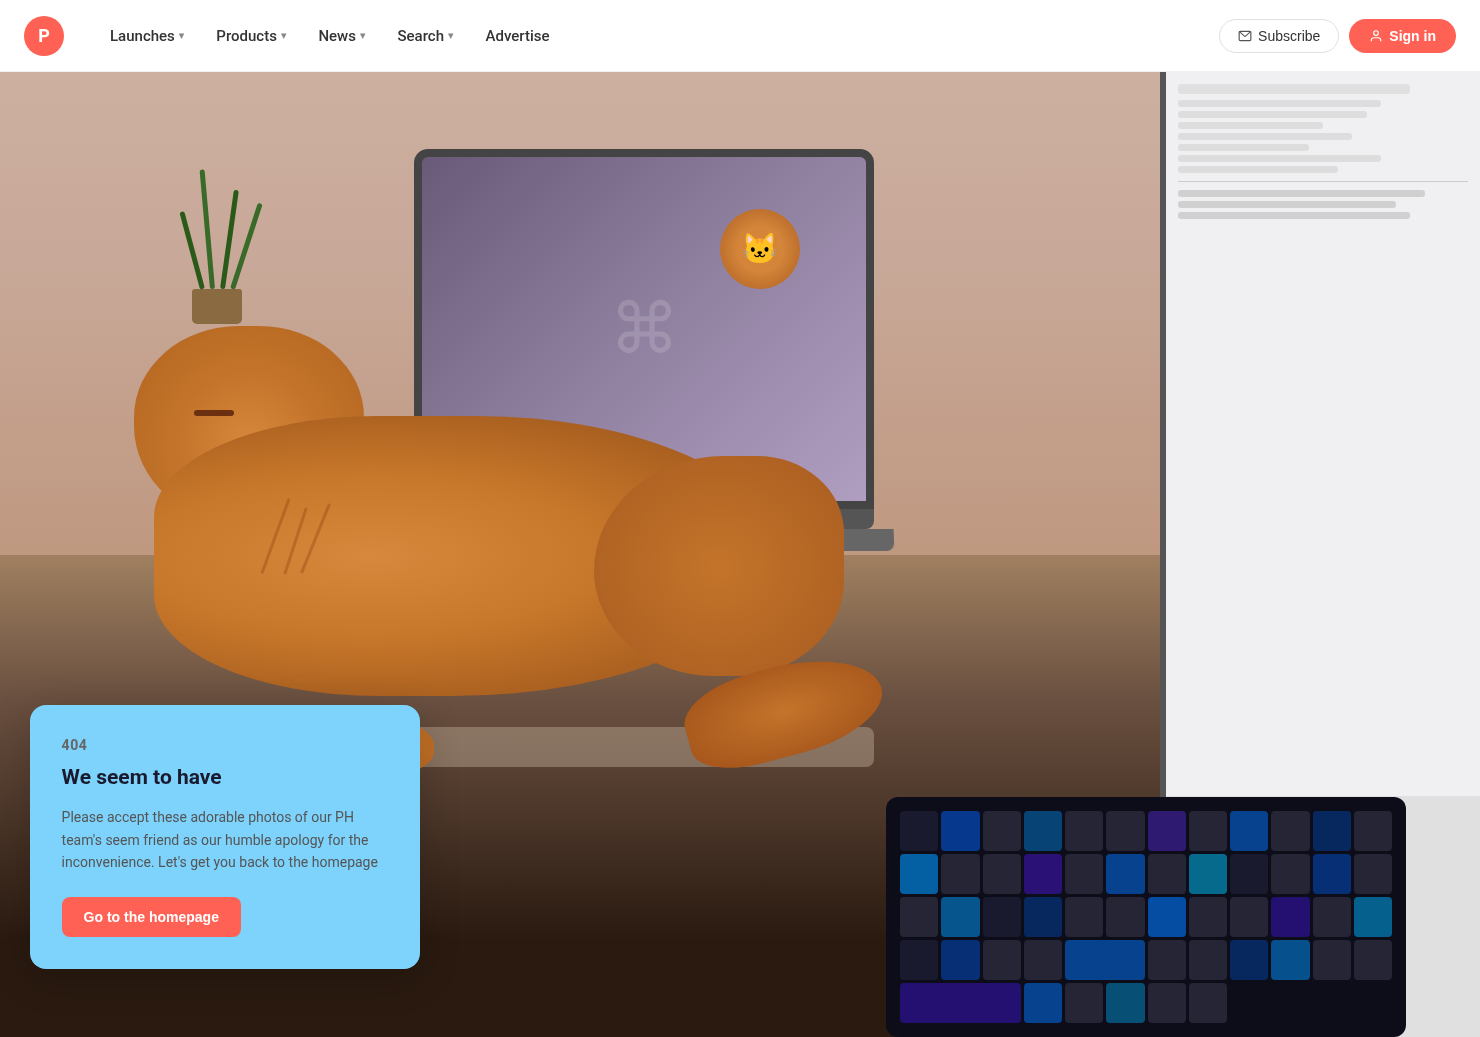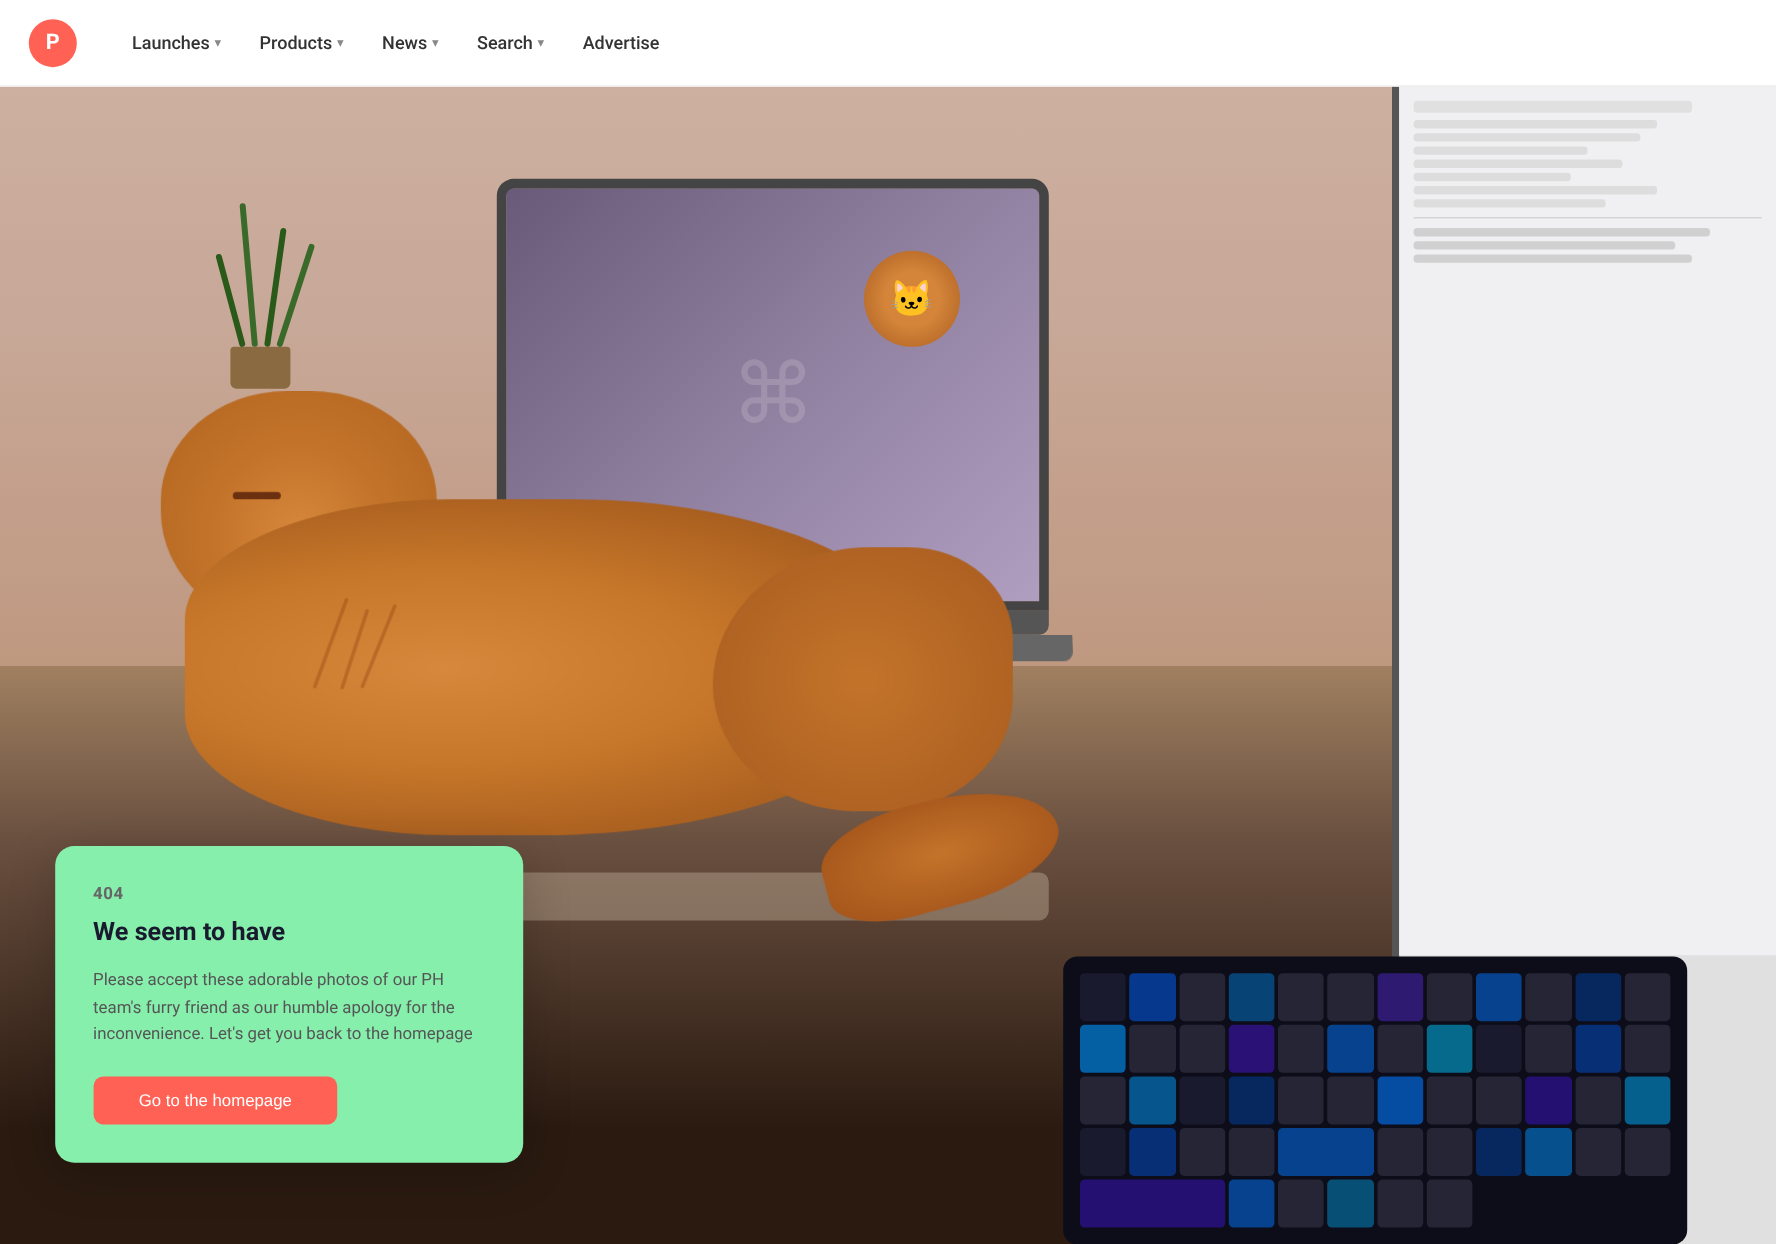--- a/index.html
+++ b/index.html
@@ -84,25 +84,24 @@
       top: 72px; left: 0; right: 0; bottom: 0;
       overflow: hidden;
     }
 
     
     .error-card {
       position: absolute;
       bottom: 7%;
       left: 2%;
       width: 390px;
-      background: #86efac;
+      background: #7dd3fc;
       border-radius: 16px;
       padding: 32px;
       box-shadow: 0 8px 40px rgba(0,0,0,0.18);
-      margin-left: 16px;
     }
     .error-code {
       font-size: 14px;
       font-weight: 700;
       color: #666;
       margin-bottom: 12px;
       letter-spacing: 0.5px;
     }
     .error-title {
       font-size: 21px;
@@ -116,23 +115,23 @@
       color: #555;
       line-height: 1.6;
       margin-bottom: 24px;
     }
     .btn-homepage {
       display: inline-block;
       background: #ff6154;
       color: #fff;
       border: none;
       border-radius: 8px;
-      padding: 12px 38px;
-      font-size: 14px;
-      font-weight: 400;
+      padding: 12px 22px;
+      font-size: 14px;
+      font-weight: 700;
       cursor: pointer;
       text-decoration: none;
     }
   </style>
 </head>
 <body>
 
 <nav class="navbar">
   <div class="logo-circle">
     <span>P</span>
@@ -154,20 +153,36 @@
     </div>
     <div class="nav-item">
       <span>Search</span>
       <span class="nav-chevron">▾</span>
     </div>
     <div class="nav-item">
       <span>Advertise</span>
     </div>
   </div>
 
+  <div class="nav-right">
+    <button class="btn-subscribe">
+      <svg width="14" height="14" viewBox="0 0 24 24" fill="none" stroke="#555" stroke-width="2">
+        <rect x="2" y="4" width="20" height="16" rx="2"></rect>
+          <polyline points="2,4 12,13 22,4"></polyline>
+      </svg>
+      <span>Subscribe</span>
+    </button>
+    <button class="btn-signin">
+      <svg width="14" height="14" viewBox="0 0 24 24" fill="none" stroke="white" stroke-width="2">
+        <path d="M20 21v-2a4 4 0 0 0-4-4H8a4 4 0 0 0-4 4v2"></path>
+          <circle cx="12" cy="7" r="4"></circle>
+      </svg>
+      <span>Sign in</span>
+    </button>
+  </div>
 </nav>
 
 <div class="hero">
 
   <div style="position:absolute;top:0;left:0;right:0;bottom:0;background:linear-gradient(180deg, #c2a89a 0%, #bf9d8c 20%, #aa8068 35%, #7a6050 50%, #3a2a20 75%, #1a1510 100%);"></div>
 
   <div style="position:absolute;top:0;left:0;right:0;height:50%;background:linear-gradient(180deg,#cdb0a0 0%,#c8a898 40%,#bf9880 100%);"></div>
 
   <div style="position:absolute;bottom:0;left:0;right:0;height:50%;background:linear-gradient(180deg,#a08060 0%,#6a5040 30%,#2a1a10 80%);"></div>
 
@@ -293,18 +308,18 @@
     <div style="background:rgba(0,180,255,0.4);border-radius:4px;"></div>
     <div style="background:#252535;border-radius:4px;"></div>
     <div style="background:#252535;border-radius:4px;"></div>
   </div>
 
   <div class="error-card">
     <div class="error-code">404</div>
     <h1 class="error-title">
       <span>We seem to have</span><br>
     </h1>
-    <p class="error-desc">Please accept these adorable photos of our PH team's furry friend as our humble apology for the inconvenience. Let's get you back to the homepage</p>
+    <p class="error-desc">Please accept these adorable photos of our PH team's seem friend as our humble apology for the inconvenience. Let's get you back to the homepage</p>
     <button class="btn-homepage">
       <span>Go to the homepage</span>
     </button>
   </div>
 </div>
 
 </body></html>

